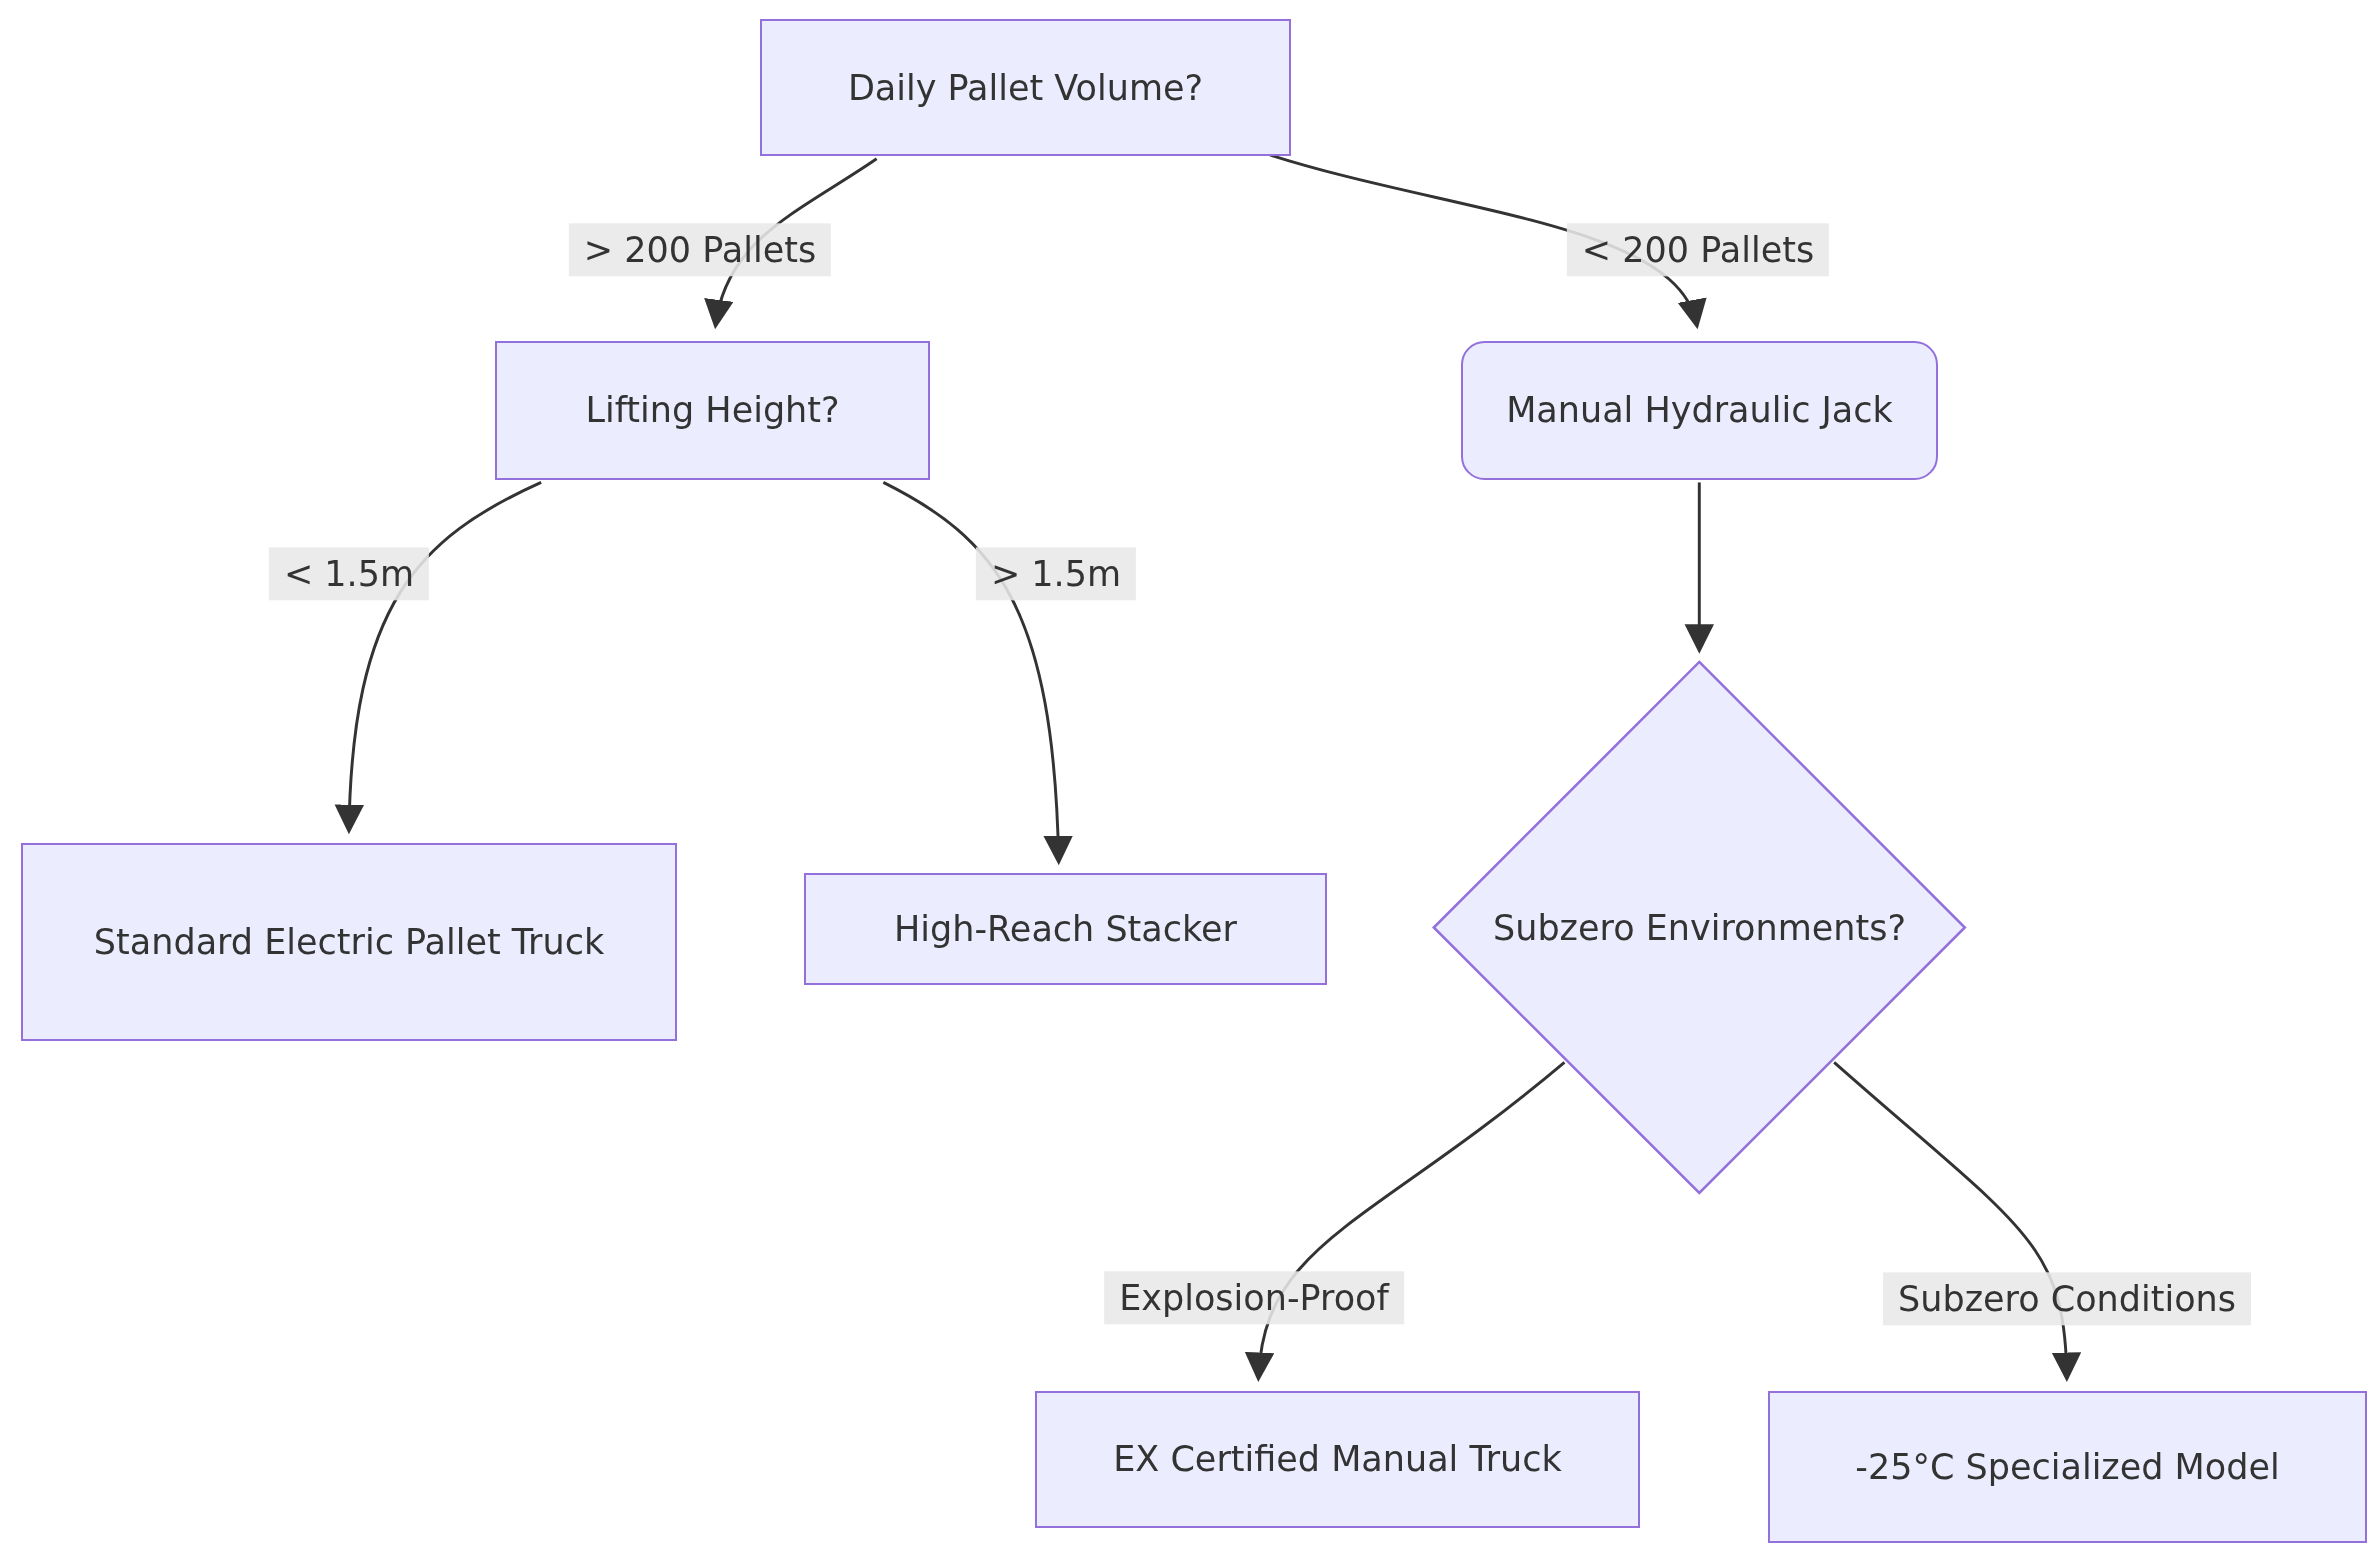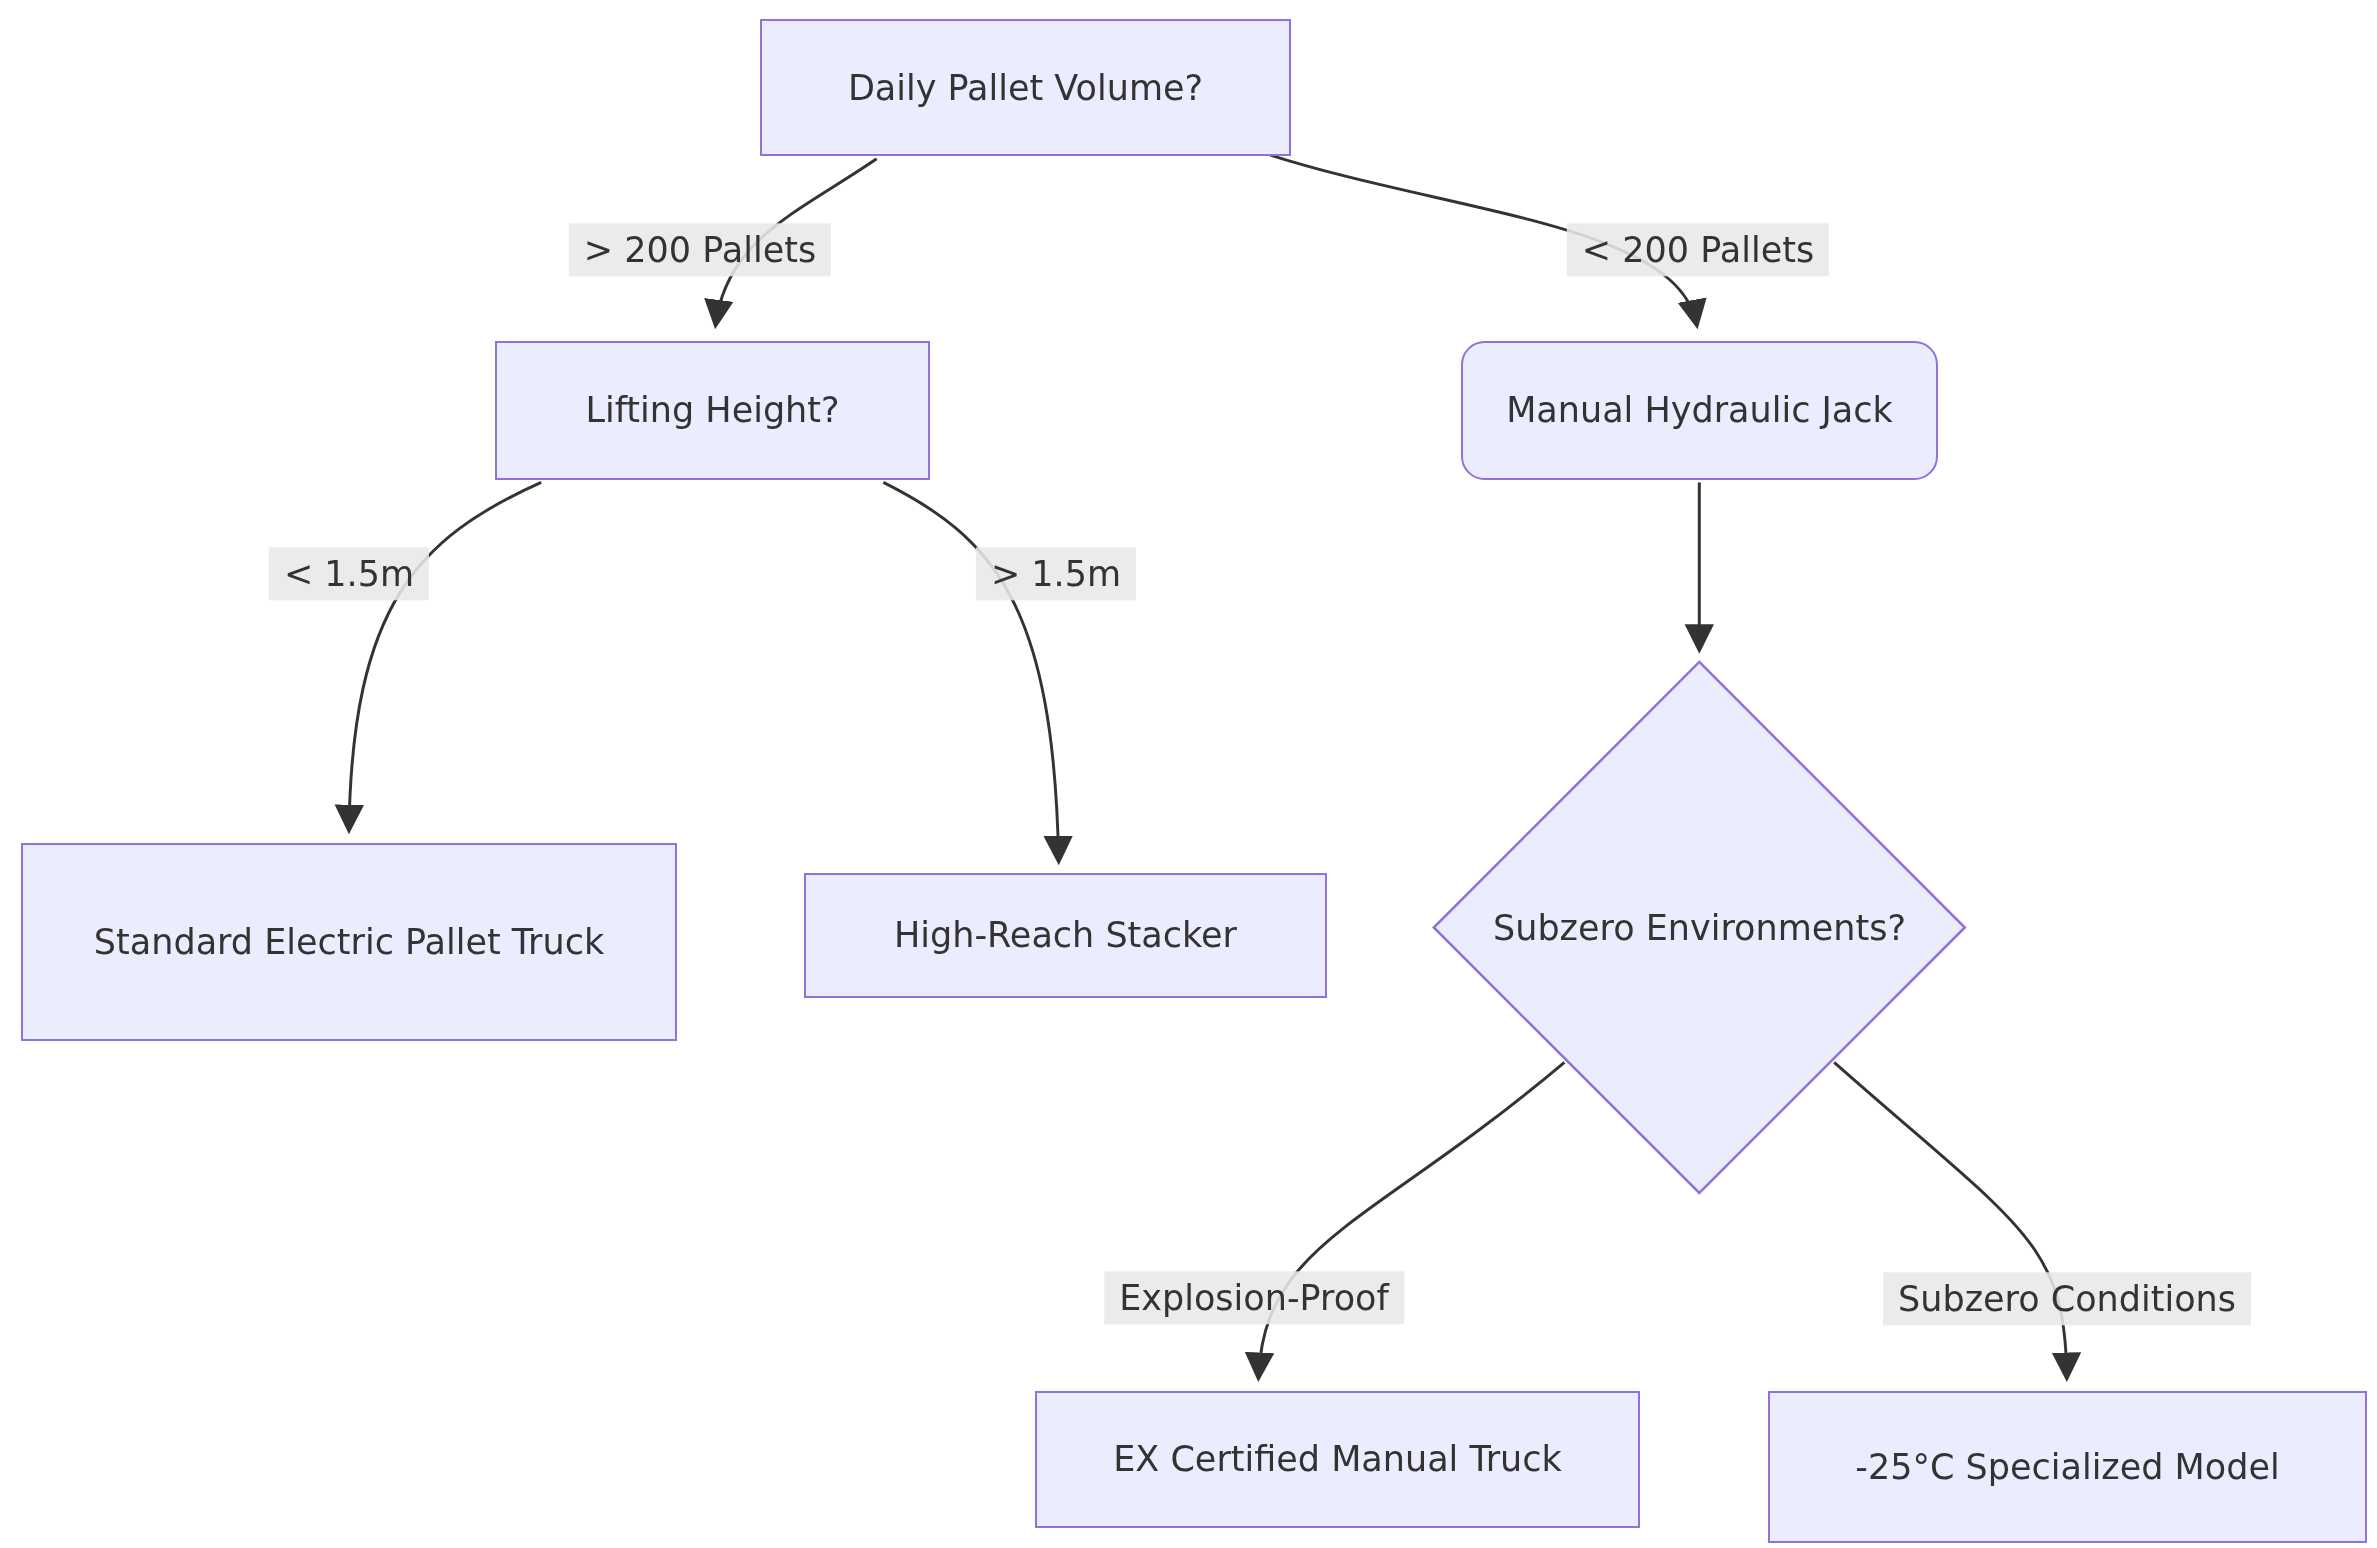--- a/index.html
+++ b/index.html
@@ -20,21 +20,21 @@
     text-align:center;
     font-size:35px;line-height:1.5;color:#333333;
     box-sizing:border-box;
     padding:0 10px;
   }
   .node.rounded{border-radius:23.6px;}
   .node-daily    {left:760px; top:19.4px;  width:531px;height:137px;}
   .node-lifting  {left:495px; top:341px; width:435px;height:139px;}
   .node-jack     {left:1461px;top:341px; width:477px;height:139px;}
   .node-standard {left:21px;  top:843px;width:656px;height:198px;}
-  .node-highreach{left:804px; top:873px;width:523px;height:125px;}
+  .node-highreach{left:804px; top:873px;width:523px;height:112px;}
   .node-ex       {left:1035px;top:1391px;width:605px;height:137px;}
   .node-subzero  {left:1768px;top:1391px;width:599px;height:152px;}
 
   
   .diamond-label{
     position:absolute;left:1434px;top:843px;width:531px;height:169px;
     display:flex;align-items:center;justify-content:center;
     font-size:35px;color:#333333;text-align:center;
   }
 

